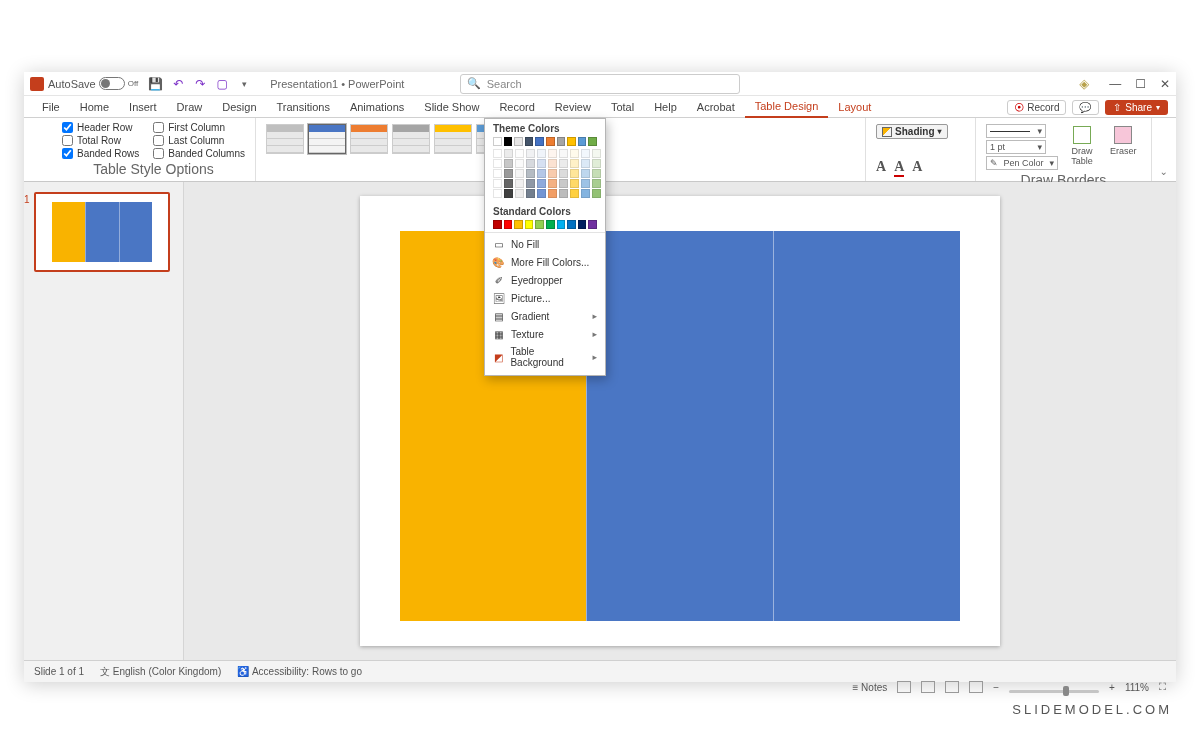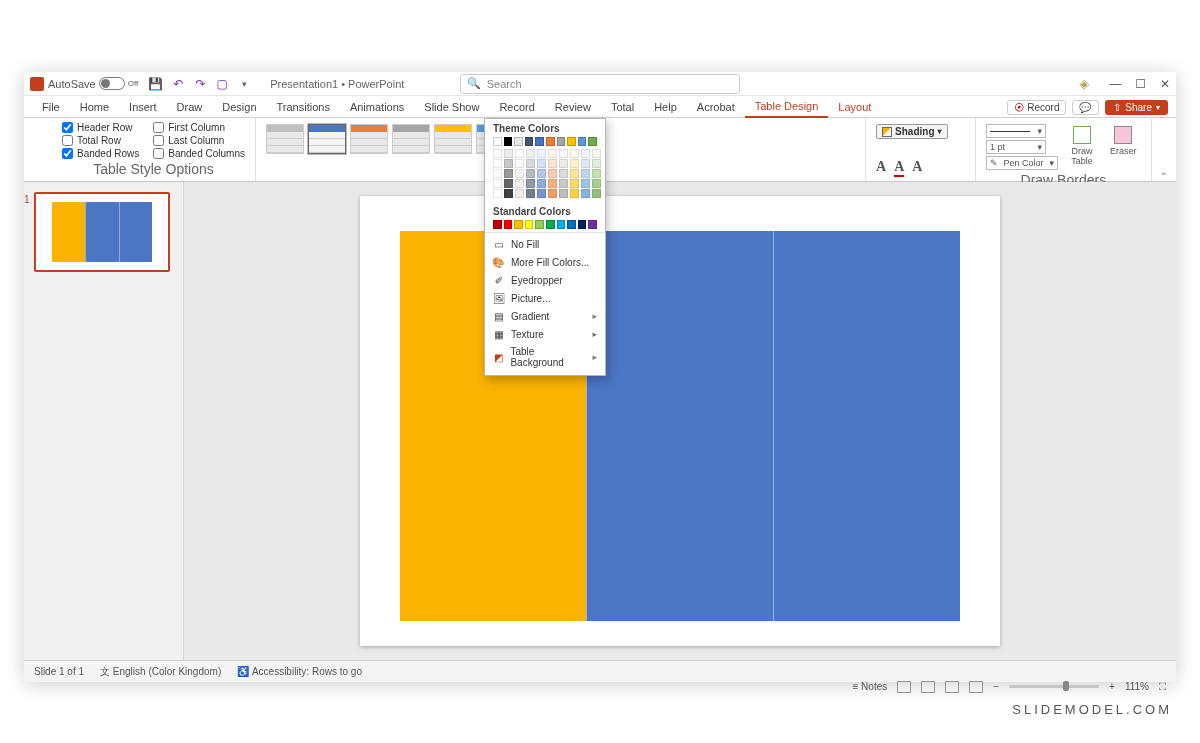--- a/index.html
+++ b/index.html
@@ -76,21 +76,21 @@
   .shade-cols { display:flex; gap:2px; padding:2px 8px 4px;}
   .shade-col { display:flex; flex-direction:column; gap:1px;}
   .shade-col .sw { border:0.5px solid rgba(0,0,0,0.1);}
   .dd-item { display:flex; align-items:center; gap:6px; padding:3px 8px; }
   .dd-item .arrow { margin-left:auto; color:#777; font-size:9px;}
   .dd-sep { height:1px; background:#e3e3e3; margin:2px 0;}
   .dd-ico { width:12px; height:12px; display:inline-flex; align-items:center; justify-content:center; font-size:10px;}
 
   
   .statusbar { height:22px; background:#f4f4f4; border-top:1px solid #d0d0d0; display:flex; align-items:center; padding:0 10px; font-size:10px; color:#555; gap:16px;}
-  .statusbar .right { margin-left:auto; display:flex; align-items:center; gap:10px;margin-top:30px;}
+  .statusbar .right { margin-left:auto; display:flex; align-items:flex-end; gap:10px;margin-top:30px;}
   .zoom-slider { width:90px; height:3px; background:#c5c5c5; position:relative; border-radius:2px;}
   .zoom-slider::after{content:"";position:absolute; width:6px; height:10px; background:#888; top:-4px; left:54px; border-radius:2px;}
   .view-btn { width:14px; height:12px; border:1px solid #999; }
 
   .watermark { position:absolute; right:28px; bottom:26px; font-size:13px; letter-spacing:3px; color:#555; font-weight:400;}
 </style>
 </head>
 <body>
 
 <div class="shadow-frame">

